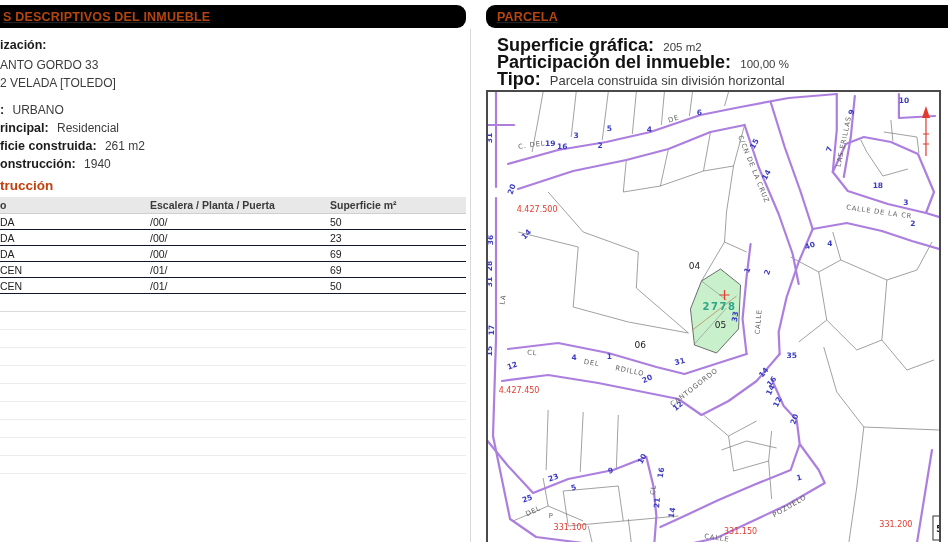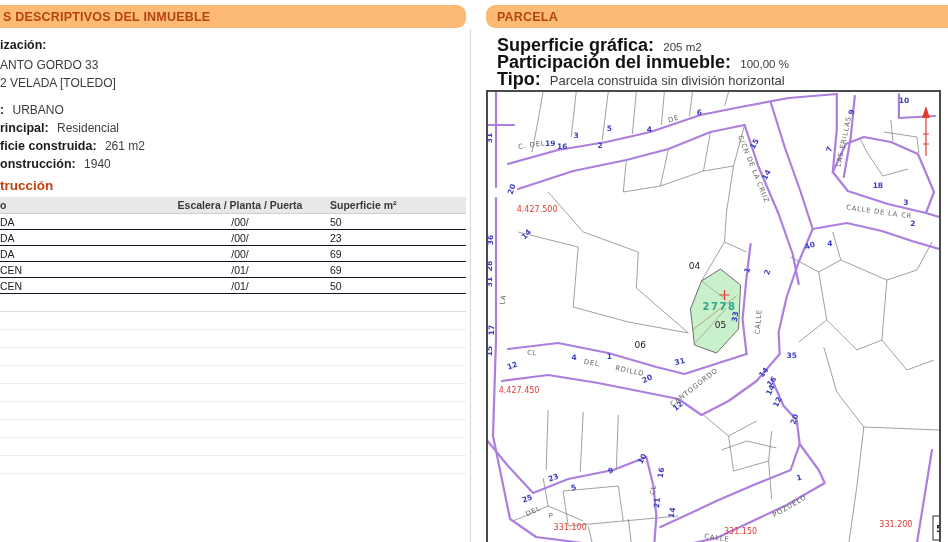--- a/index.html
+++ b/index.html
@@ -1,42 +1,42 @@
 <!DOCTYPE html>
 <html><head>
 <meta charset="utf-8">
 <style>
   html,body{margin:0;padding:0;}
   body{width:948px;height:542px;overflow:hidden;background:#fff;
        font-family:"Liberation Sans",sans-serif;color:#222;}
   .canvas{position:relative;width:948px;height:542px;overflow:hidden;background:#fff;}
 
   
-  .obar{position:absolute;top:5px;height:23px;background:#fdba74;
-        display:flex;align-items:center;}
+  .obar{position:absolute;top:5px;height:23px;background:#000000;
+        display:flex;align-items:center;text-decoration:underline;}
   .obar.left{left:0;width:466px;border-radius:0 9px 9px 0;}
   .obar.right{left:486px;width:462px;border-radius:9px 0 0 9px;}
   .obar span{color:#B5450F;font-weight:bold;font-size:12.5px;letter-spacing:.2px;
              white-space:nowrap;}
   .obar.left span{margin-left:3px;}
   .obar.right span{margin-left:11px;}
 
   
   .lline{position:absolute;left:0;white-space:nowrap;font-size:12px;color:#3c3c3c;}
   .lline .b{font-weight:bold;color:#1c1c1c;font-size:12.5px;}
   .lline .v{margin-left:5px;}
   .sectitle{position:absolute;left:0;font-weight:bold;font-size:13.5px;color:#c2410c;}
 
   
   .ctable{position:absolute;left:0;top:197px;width:466px;font-size:10.5px;}
   .trow{display:flex;height:15px;align-items:center;border-bottom:1px solid #0f172a;}
   .thead{background:#E8E8E8;font-weight:bold;color:#3a3a3a;height:16px;
          border-bottom:1px solid #cfcfcf;}
   .c1{width:150px;text-align:left;}
-  .c2{width:180px;text-align:center;}
+  .c2{width:180px;text-align:left;}
   .c3{width:136px;}
   .erow{height:17px;border-bottom:1px solid #ededed;}
   .erow.first{border-bottom:1px solid #dadada;}
 
   .vdivider{position:absolute;left:470px;top:29px;width:1px;height:513px;background:#d8d8d8;}
 
   
   .rline{position:absolute;left:497px;white-space:nowrap;font-size:11.5px;color:#3c3c3c;}
   .rline .b{font-weight:bold;color:#111;font-size:18px;}
   .rline .v{margin-left:6px;}

